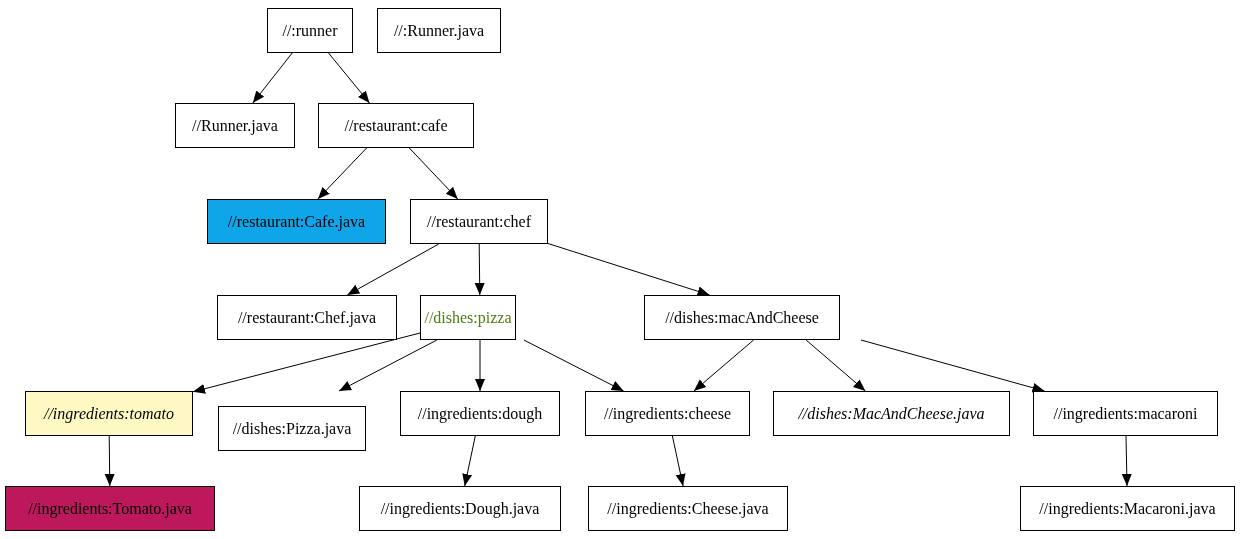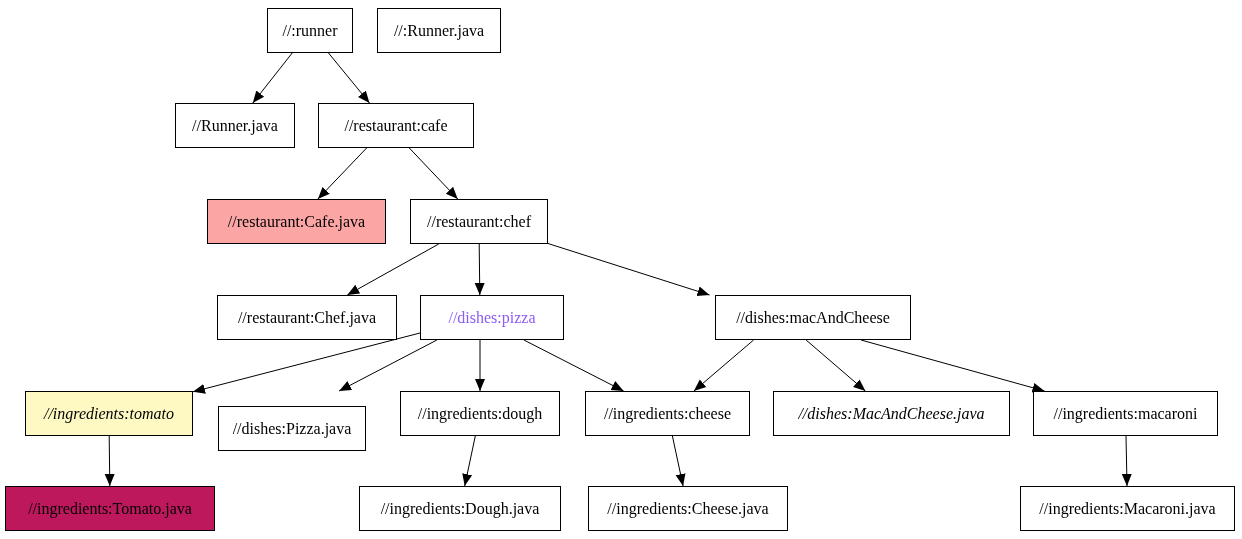--- a/index.html
+++ b/index.html
@@ -73,33 +73,33 @@
       </div>
       <div class="node" style="left: 377px; top: 8px; width: 124px; height: 45px; background: rgb(255, 255, 255); border-color: rgb(0, 0, 0); color: rgb(0, 0, 0);">
         <span>//:Runner.java</span>
       </div>
       <div class="node" style="left: 175px; top: 103px; width: 120px; height: 45px; background: rgb(255, 255, 255); border-color: rgb(0, 0, 0); color: rgb(0, 0, 0);">
         <span>//Runner.java</span>
       </div>
       <div class="node" style="left: 318px; top: 103px; width: 156px; height: 45px; background: rgb(255, 255, 255); border-color: rgb(0, 0, 0); color: rgb(0, 0, 0);">
         <span>//restaurant:cafe</span>
       </div>
-      <div class="node" style="left: 207px; top: 199px; width: 179px; height: 45px; background: #fca5a5; border-color: rgb(0, 0, 0); color: rgb(0, 0, 0);">
+      <div class="node" style="left: 207px; top: 199px; width: 179px; height: 45px; background: #0ea5e9; border-color: rgb(0, 0, 0); color: rgb(0, 0, 0);">
         <span>//restaurant:Cafe.java</span>
       </div>
       <div class="node" style="left: 410px; top: 199px; width: 138px; height: 45px; background: rgb(255, 255, 255); border-color: rgb(0, 0, 0); color: rgb(0, 0, 0);">
         <span>//restaurant:chef</span>
       </div>
       <div class="node" style="left: 217px; top: 295px; width: 180px; height: 45px; background: rgb(255, 255, 255); border-color: rgb(0, 0, 0); color: rgb(0, 0, 0);">
         <span>//restaurant:Chef.java</span>
       </div>
-      <div class="node" style="left: 420px; top: 295px; width: 144px; height: 45px; background: rgb(255, 255, 255); border-color: rgb(0, 0, 0); color: #8b5cf6; text-align: right;">
+      <div class="node" style="left: 420px; top: 295px; width: 96px; height: 45px; background: rgb(255, 255, 255); border-color: rgb(0, 0, 0); color: #4d7c0f; text-align: right;">
         <span>//dishes:pizza</span>
       </div>
-      <div class="node" style="left: 715px; top: 295px; width: 196px; height: 45px; background: rgb(255, 255, 255); border-color: rgb(0, 0, 0); color: rgb(0, 0, 0);">
+      <div class="node" style="left: 644px; top: 295px; width: 196px; height: 45px; background: rgb(255, 255, 255); border-color: rgb(0, 0, 0); color: rgb(0, 0, 0);">
         <span>//dishes:macAndCheese</span>
       </div>
       <div class="node" style="left: 25px; top: 391px; width: 168px; height: 45px; background: #fef9c3; border-color: rgb(0, 0, 0); color: rgb(0, 0, 0); font-style: italic;">
         <span>//ingredients:tomato</span>
       </div>
       <div class="node" style="left: 218px; top: 406px; width: 148px; height: 45px; background: rgb(255, 255, 255); border-color: rgb(0, 0, 0); color: rgb(0, 0, 0);">
         <span>//dishes:Pizza.java</span>
       </div>
       <div class="node" style="left: 400px; top: 391px; width: 160px; height: 45px; background: rgb(255, 255, 255); border-color: rgb(0, 0, 0); color: rgb(0, 0, 0);">
         <span>//ingredients:dough</span>

